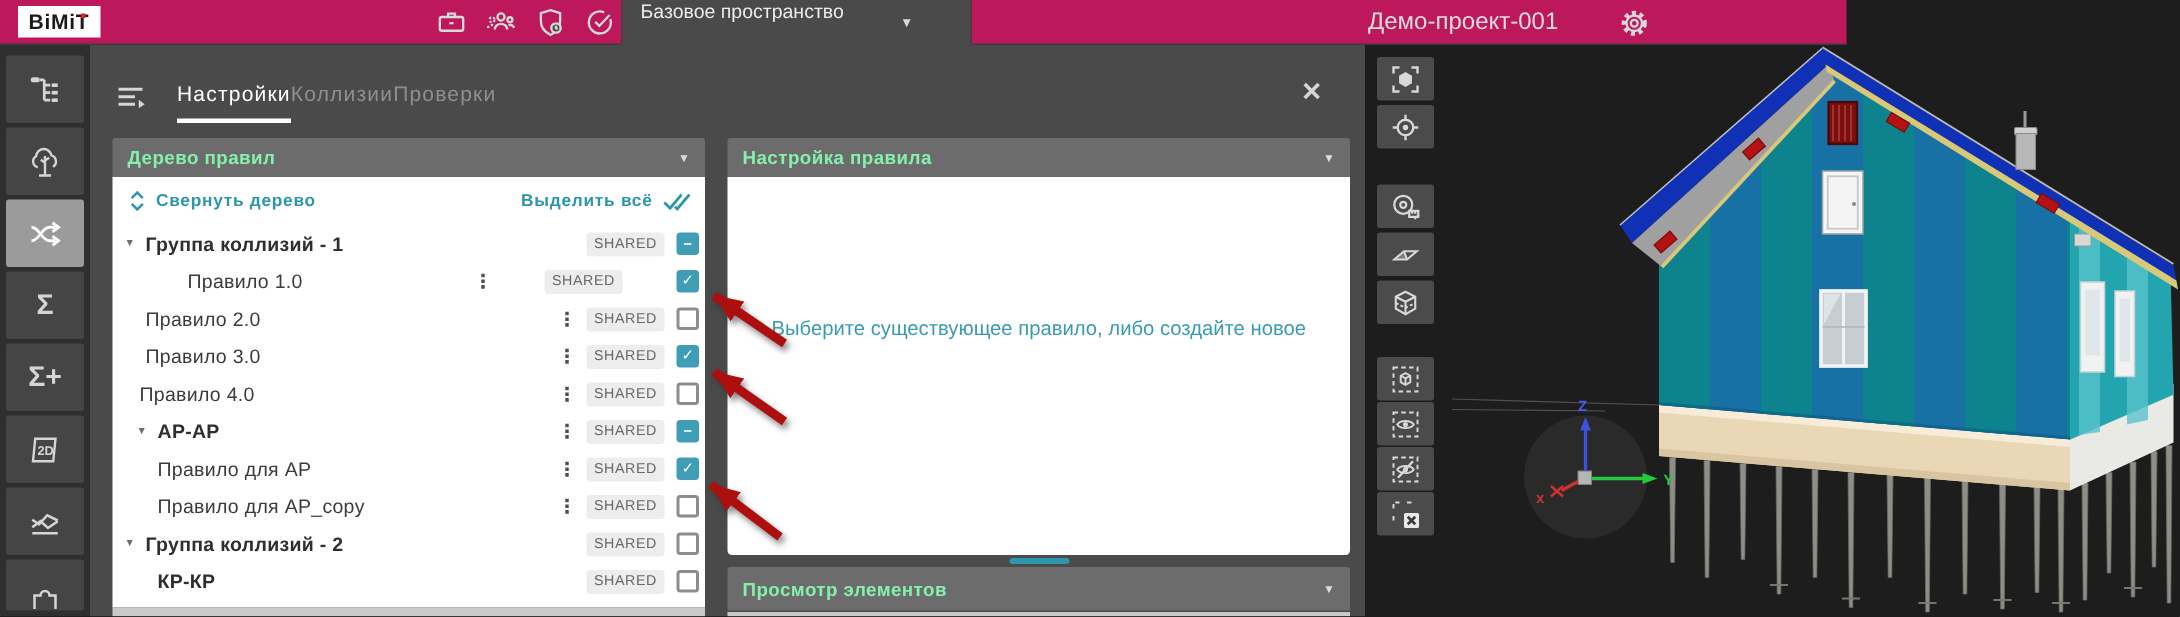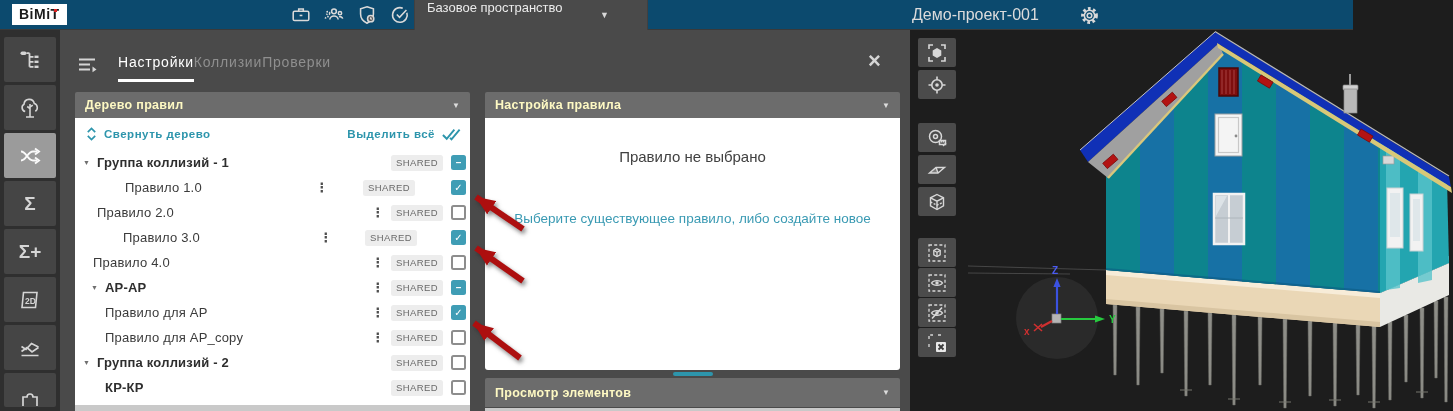--- a/index.html
+++ b/index.html
@@ -1,20 +1,20 @@
 <!DOCTYPE html>
 <html><head>
 <meta charset="utf-8">
 <style>
   html,body{margin:0;padding:0;background:#111;}
   .screen{position:relative;width:1453px;height:411px;overflow:hidden;
     font-family:"Liberation Sans","DejaVu Sans",sans-serif;background:#1d1d1d;
     -webkit-font-smoothing:antialiased;}
   
-  .topbar{position:absolute;left:0;top:0;width:1353px;height:30px;background:#0c4a6e;border-bottom:1px solid #3a3a3a;box-sizing:border-box;}
+  .topbar{position:absolute;left:0;top:0;width:1231px;height:30px;background:#be185d;border-bottom:1px solid #3a3a3a;box-sizing:border-box;}
   .logo{position:absolute;left:12px;top:4px;background:#fff;color:#1a1a1a;font-weight:bold;font-size:14px;padding:2px 7px 3px 7px;letter-spacing:.5px;}
   .logo .reddot{position:absolute;left:42px;top:5px;width:3px;height:3px;background:#d22;}
   .tb-icons{position:absolute;left:289px;top:3px;display:flex;gap:9px;}
   .tb-icons .ic{width:24px;height:24px;display:flex;align-items:center;justify-content:center;}
   .tb-div{position:absolute;top:0;width:1px;height:30px;background:#404040;}
   .workspace{position:absolute;left:415px;top:0;width:232px;height:30px;background:#4a4a4a;display:flex;align-items:flex-start;cursor:pointer;}
   .workspace .lbl{margin-left:12px;font-size:13px;color:#ebebeb;}
   .workspace .car{position:absolute;left:185px;top:10px;font-size:9px;color:#d8d8d8;}
   .proj-title{position:absolute;left:912px;top:0;height:30px;line-height:30px;font-size:16px;color:#dcdcdc;}
   .gear{position:absolute;left:1078px;top:4px;width:22px;height:22px;display:flex;align-items:center;justify-content:center;cursor:pointer;}
@@ -25,21 +25,21 @@
   .side-glyph{font-size:19px;font-weight:bold;color:#d5d5d5;}
   .side-btn.partial{height:34px;align-items:flex-end;}
   
   .panelwrap{position:absolute;left:60px;top:30px;width:850px;height:381px;background:#4a4a4a;}
   .collapse-ic{position:absolute;left:18px;top:27px;cursor:pointer;}
   .tabs{position:absolute;left:58px;top:24px;display:flex;}
   .tab{color:#8f8f8f;font-size:14px;letter-spacing:.8px;padding-bottom:9px;border-bottom:3px solid transparent;cursor:pointer;}
   .tab.active{color:#fff;border-color:#fff;}
   .panel-close{position:absolute;left:808px;top:20px;font-size:22px;color:#d5d5d5;cursor:pointer;font-weight:bold;line-height:22px;}
   .sub-header{position:absolute;height:26px;background:#6c6c6c;display:flex;align-items:center;justify-content:space-between;padding:0 10px;box-sizing:border-box;border-radius:2px 2px 0 0;cursor:pointer;}
-  .sub-header .t{font-size:12.5px;font-weight:bold;color:#fef9c3;letter-spacing:.3px;}
+  .sub-header .t{font-size:12.5px;font-weight:bold;color:#86efac;letter-spacing:.3px;}
   .sub-header .c{font-size:8px;color:#dcdcdc;}
   .panel-body{position:absolute;background:#fff;}
   .strip{position:absolute;background:#c9c9c9;}
   
   .tree-actions{display:flex;align-items:center;height:32px;padding:0 8px 0 10px;}
   .link{font-size:11.5px;font-weight:bold;color:#2d95ac;letter-spacing:.5px;cursor:pointer;}
   .tree-actions .spacer{flex:1;}
   .tree-row{display:flex;align-items:center;height:25px;padding-right:4px;}
   .tr-caret{flex:0 0 14px;font-size:7px;color:#6f6f6f;cursor:pointer;}
   .tr-caret.hidden,.tr-kebab.hidden{visibility:hidden;}
@@ -229,21 +229,21 @@
             <span class="tr-cb checked">✓</span>
           </div>
           <div class="tree-row" style="padding-left: 8px;">
             <span class="tr-caret hidden">▼</span>
             <span class="tr-label">Правило 2.0</span>
             <span class="tr-spacer"></span>
             <span class="tr-kebab">⋮</span>
             <span class="tr-badge">SHARED</span>
             <span class="tr-cb unchecked"></span>
           </div>
-          <div class="tree-row" style="padding-left: 8px; gap: 26px;">
+          <div class="tree-row" style="padding-left: 8px;">
             <span class="tr-caret hidden">▼</span>
             <span class="tr-label">Правило 3.0</span>
             <span class="tr-spacer"></span>
             <span class="tr-kebab">⋮</span>
             <span class="tr-badge">SHARED</span>
             <span class="tr-cb checked">✓</span>
           </div>
           <div class="tree-row" style="padding-left: 4px;">
             <span class="tr-caret hidden">▼</span>
             <span class="tr-label">Правило 4.0</span>
@@ -294,21 +294,20 @@
           </div>
         </div>
     </div>
     <div class="strip" style="left:15px;top:375px;width:395px;height:6px"></div>
 
     <div class="sub-header" style="left:425px;top:62px;width:415px">
       <span class="t">Настройка правила</span>
       <span class="c">▼</span>
     </div>
     <div class="panel-body" style="left:425px;top:88px;width:415px;height:252px;border-radius:0 0 3px 3px">
-      <div class="empty-title">Правило не выбрано</div>
       <div class="empty-hint">Выберите существующее правило, либо создайте новое</div>
     </div>
     <div class="h-thumb"></div>
 
     <div class="sub-header" style="left:425px;top:348px;width:415px;height:29px">
       <span class="t">Просмотр элементов</span>
       <span class="c">▼</span>
     </div>
     <div class="strip" style="left:425px;top:378px;width:415px;height:3px"></div>
 

